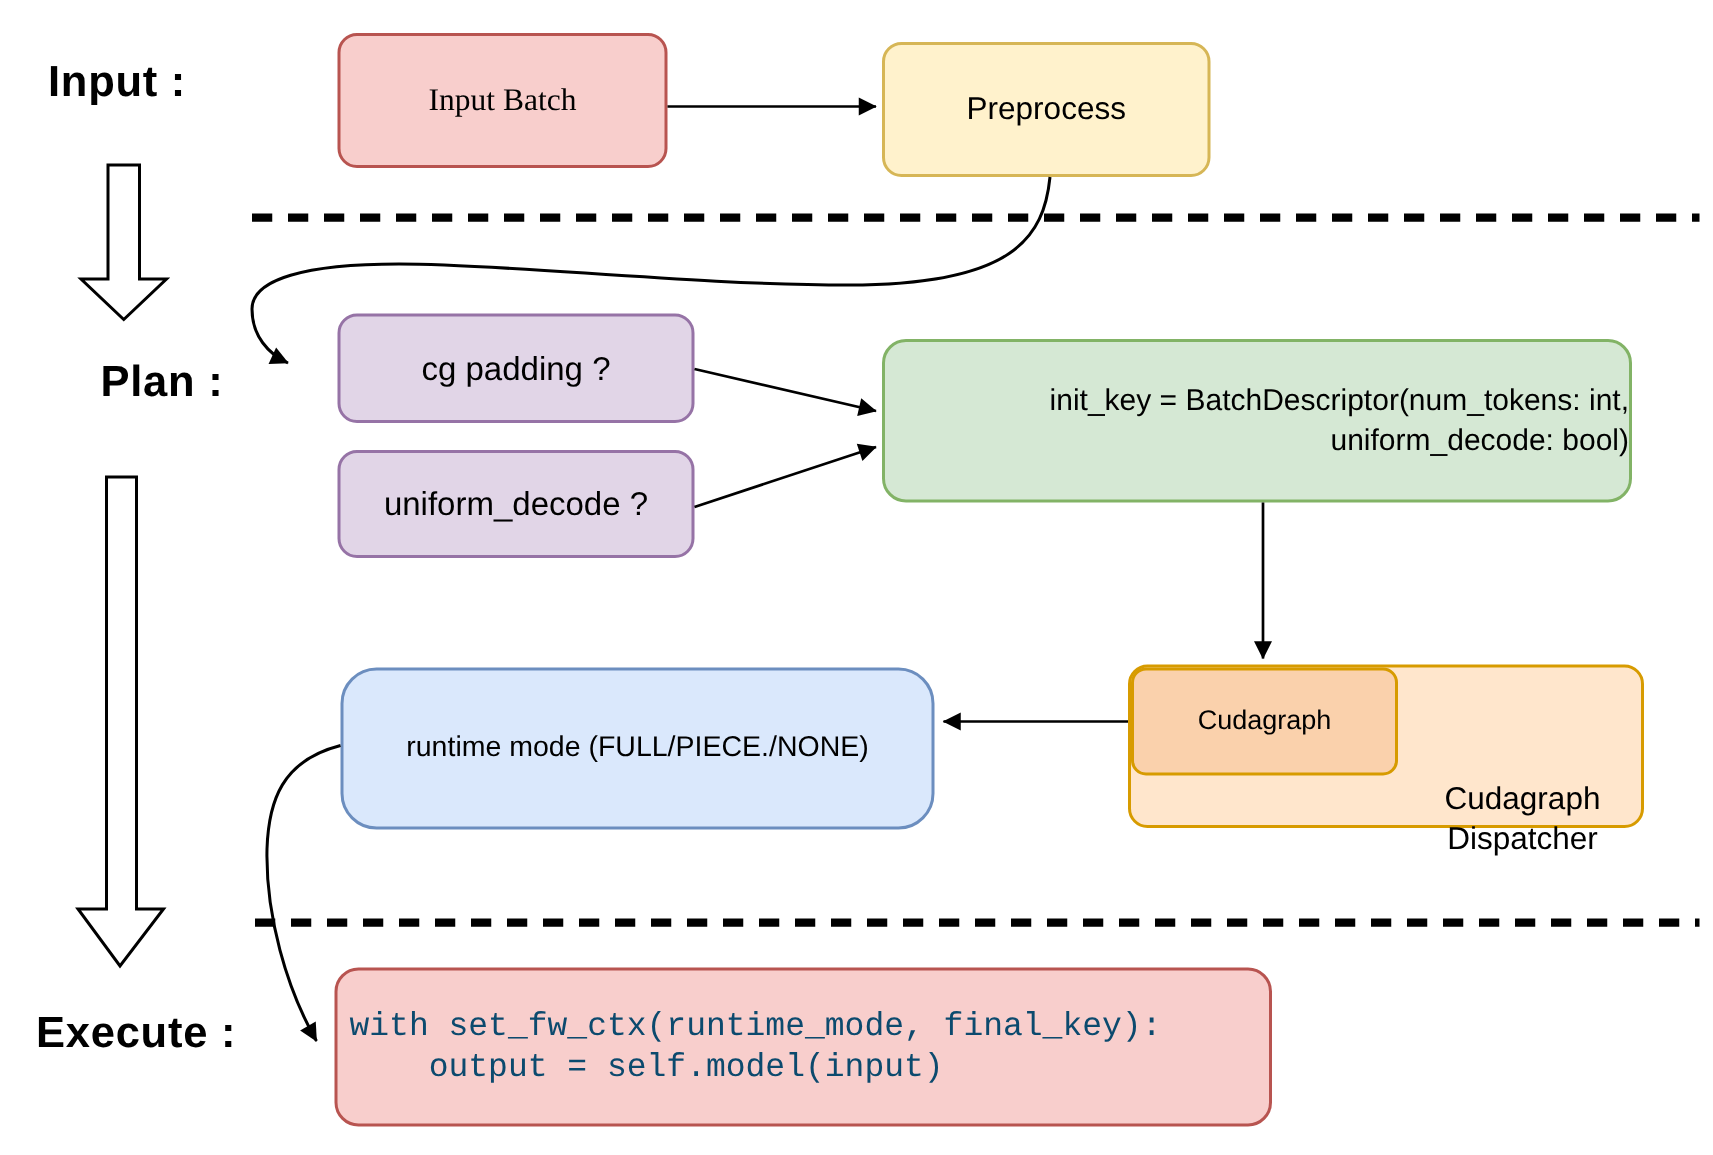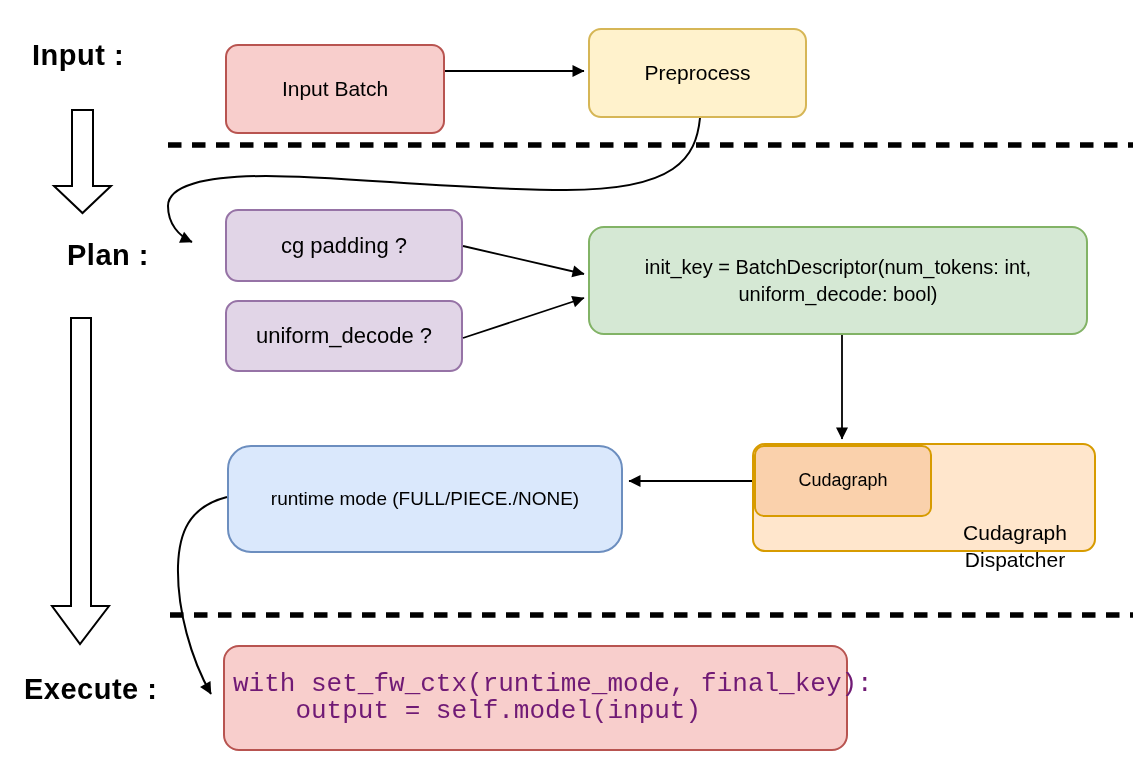--- a/index.html
+++ b/index.html
@@ -9,47 +9,47 @@
   }
   .wires { position:absolute; left:0; top:0; z-index:3; pointer-events:none; }
   .node {
     position:absolute; box-sizing:border-box; z-index:2;
     display:flex; flex-direction:column; align-items:center; justify-content:center;
     text-align:center; border:2px solid #000; border-radius:13px; line-height:1.32;
   }
   .box-red    { background:var(--red-fill,#F8CECC);    border-color:var(--red-stroke,#B85450); }
   .box-yellow { background:var(--yellow-fill,#FFF2CC); border-color:var(--yellow-stroke,#D6B656); }
   .box-purple { background:var(--purple-fill,#E1D5E7); border-color:var(--purple-stroke,#9673A6); }
-  .box-green  { background:var(--green-fill,#D5E8D4);  border-color:var(--green-stroke,#82B366); }
+  .box-green  { background:var(--green-fill,#D5E8D4);  border-color:var(--green-stroke,#82B366);align-items:flex-end; }
   .box-blue   { background:var(--blue-fill,#DAE8FC);   border-color:var(--blue-stroke,#6C8EBF); }
   .box-orange       { background:var(--orange-fill,#FFE6CC);       border-color:var(--orange-stroke,#D79B00); }
   .box-orange-inner { background:var(--orange-inner-fill,#FAD1AC); border-color:var(--orange-stroke,#D79B00); }
   .section-label {
     position:absolute; z-index:2; font-weight:bold; font-size:29px; line-height:1.05;
     white-space:nowrap; letter-spacing:0.5px;
   }
   .code {
     font-family:"Liberation Mono","DejaVu Sans Mono",monospace;
-    font-size:26px; line-height:27px; color:#701a75;
+    font-size:22px; line-height:27px; color:#0c4a6e;
     align-items:flex-start; text-align:left; padding-left:8px;
   }
   .code span { white-space:pre; }
   .caption { position:absolute; z-index:2; display:flex; flex-direction:column;
     align-items:center; justify-content:center; text-align:center;margin-top:48px; }
 </style>
 </head>
 <body>
 
 <div class="stage">
 
   <div class="section-label" style="left:32px; top:40px;">Input :</div>
   <div class="section-label" style="left:40px; top:240px;margin-left:27px;">Plan :</div>
   <div class="section-label" style="left:24px; top:674px;">Execute :</div>
 
-  <div class="node box-red" style="left:225px; top:44px; width:220px; height:90px; font-size:21px;">
+  <div class="node box-red" style="left:225px; top:22px; width:220px; height:90px; font-size:21px;font-family:Liberation Serif, serif;">
     <span>Input Batch</span>
   </div>
 
   <div class="node box-yellow" style="left:588px; top:28px; width:219px; height:90px; font-size:21px;justify-content:center;">
     <span>Preprocess</span>
   </div>
 
   <div class="node box-purple" style="left:225px; top:300px; width:238px; height:72px; font-size:22px;">
     <span>uniform_decode ?</span>
   </div>

